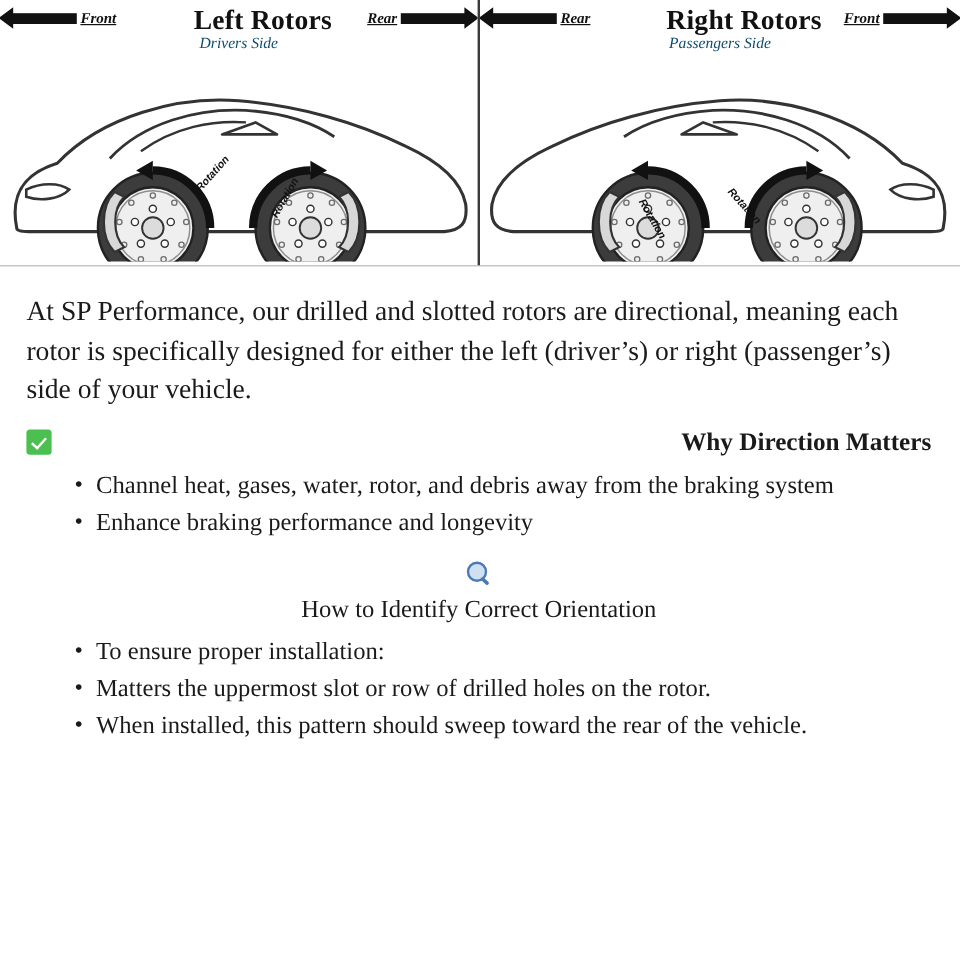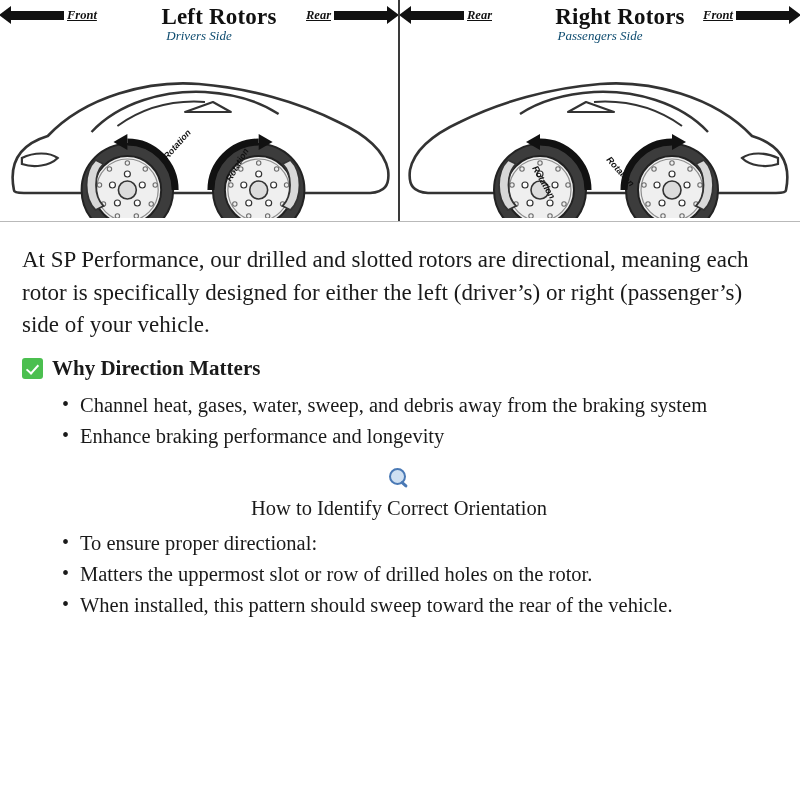--- a/index.html
+++ b/index.html
@@ -107,20 +107,21 @@
     margin: 8px 0 10px 0;
   }
   h2.heading {
     font-size: 21px;
     font-weight: bold;
     margin: 14px 0 10px 0;
     display: flex;
     align-items: center;
     gap: 9px;
     line-height: 1.2;
+    justify-content: space-between;
   }
   .check-icon {
     display: inline-block;
     width: 21px; height: 21px;
     background: #4bbf4f;
     border-radius: 3px;
     position: relative;
     flex: 0 0 auto;
   }
   .check-icon::after {
@@ -356,32 +357,32 @@
 
     <p class="para">At SP Performance, our drilled and slotted rotors are directional, meaning each rotor is specifically designed for either the left (driver’s) or right (passenger’s) side of your vehicle.</p>
 
     <h2 class="heading">
       <span class="check-icon"></span>
       <span>Why Direction Matters</span>
     </h2>
 
 
     <ul class="bullets">
-      <li>Channel heat, gases, water, sweep, and debris away from the braking system</li>
+      <li>Channel heat, gases, water, rotor, and debris away from the braking system</li>
       <li>Enhance braking performance and longevity</li>
     </ul>
 
     <h2 class="heading-2">
       <span class="mag-icon">
         <span class="ring"></span>
           <span class="handle"></span>
       </span>
       <span>How to Identify Correct Orientation</span>
     </h2>
 
     <ul class="bullets">
-      <li>To ensure proper directional:</li>
+      <li>To ensure proper installation:</li>
       <li>Matters the uppermost slot or row of drilled holes on the rotor.</li>
       <li>When installed, this pattern should sweep toward the rear of the vehicle.</li>
     </ul>
 
   </div>
 </div>
 
 </body></html>

